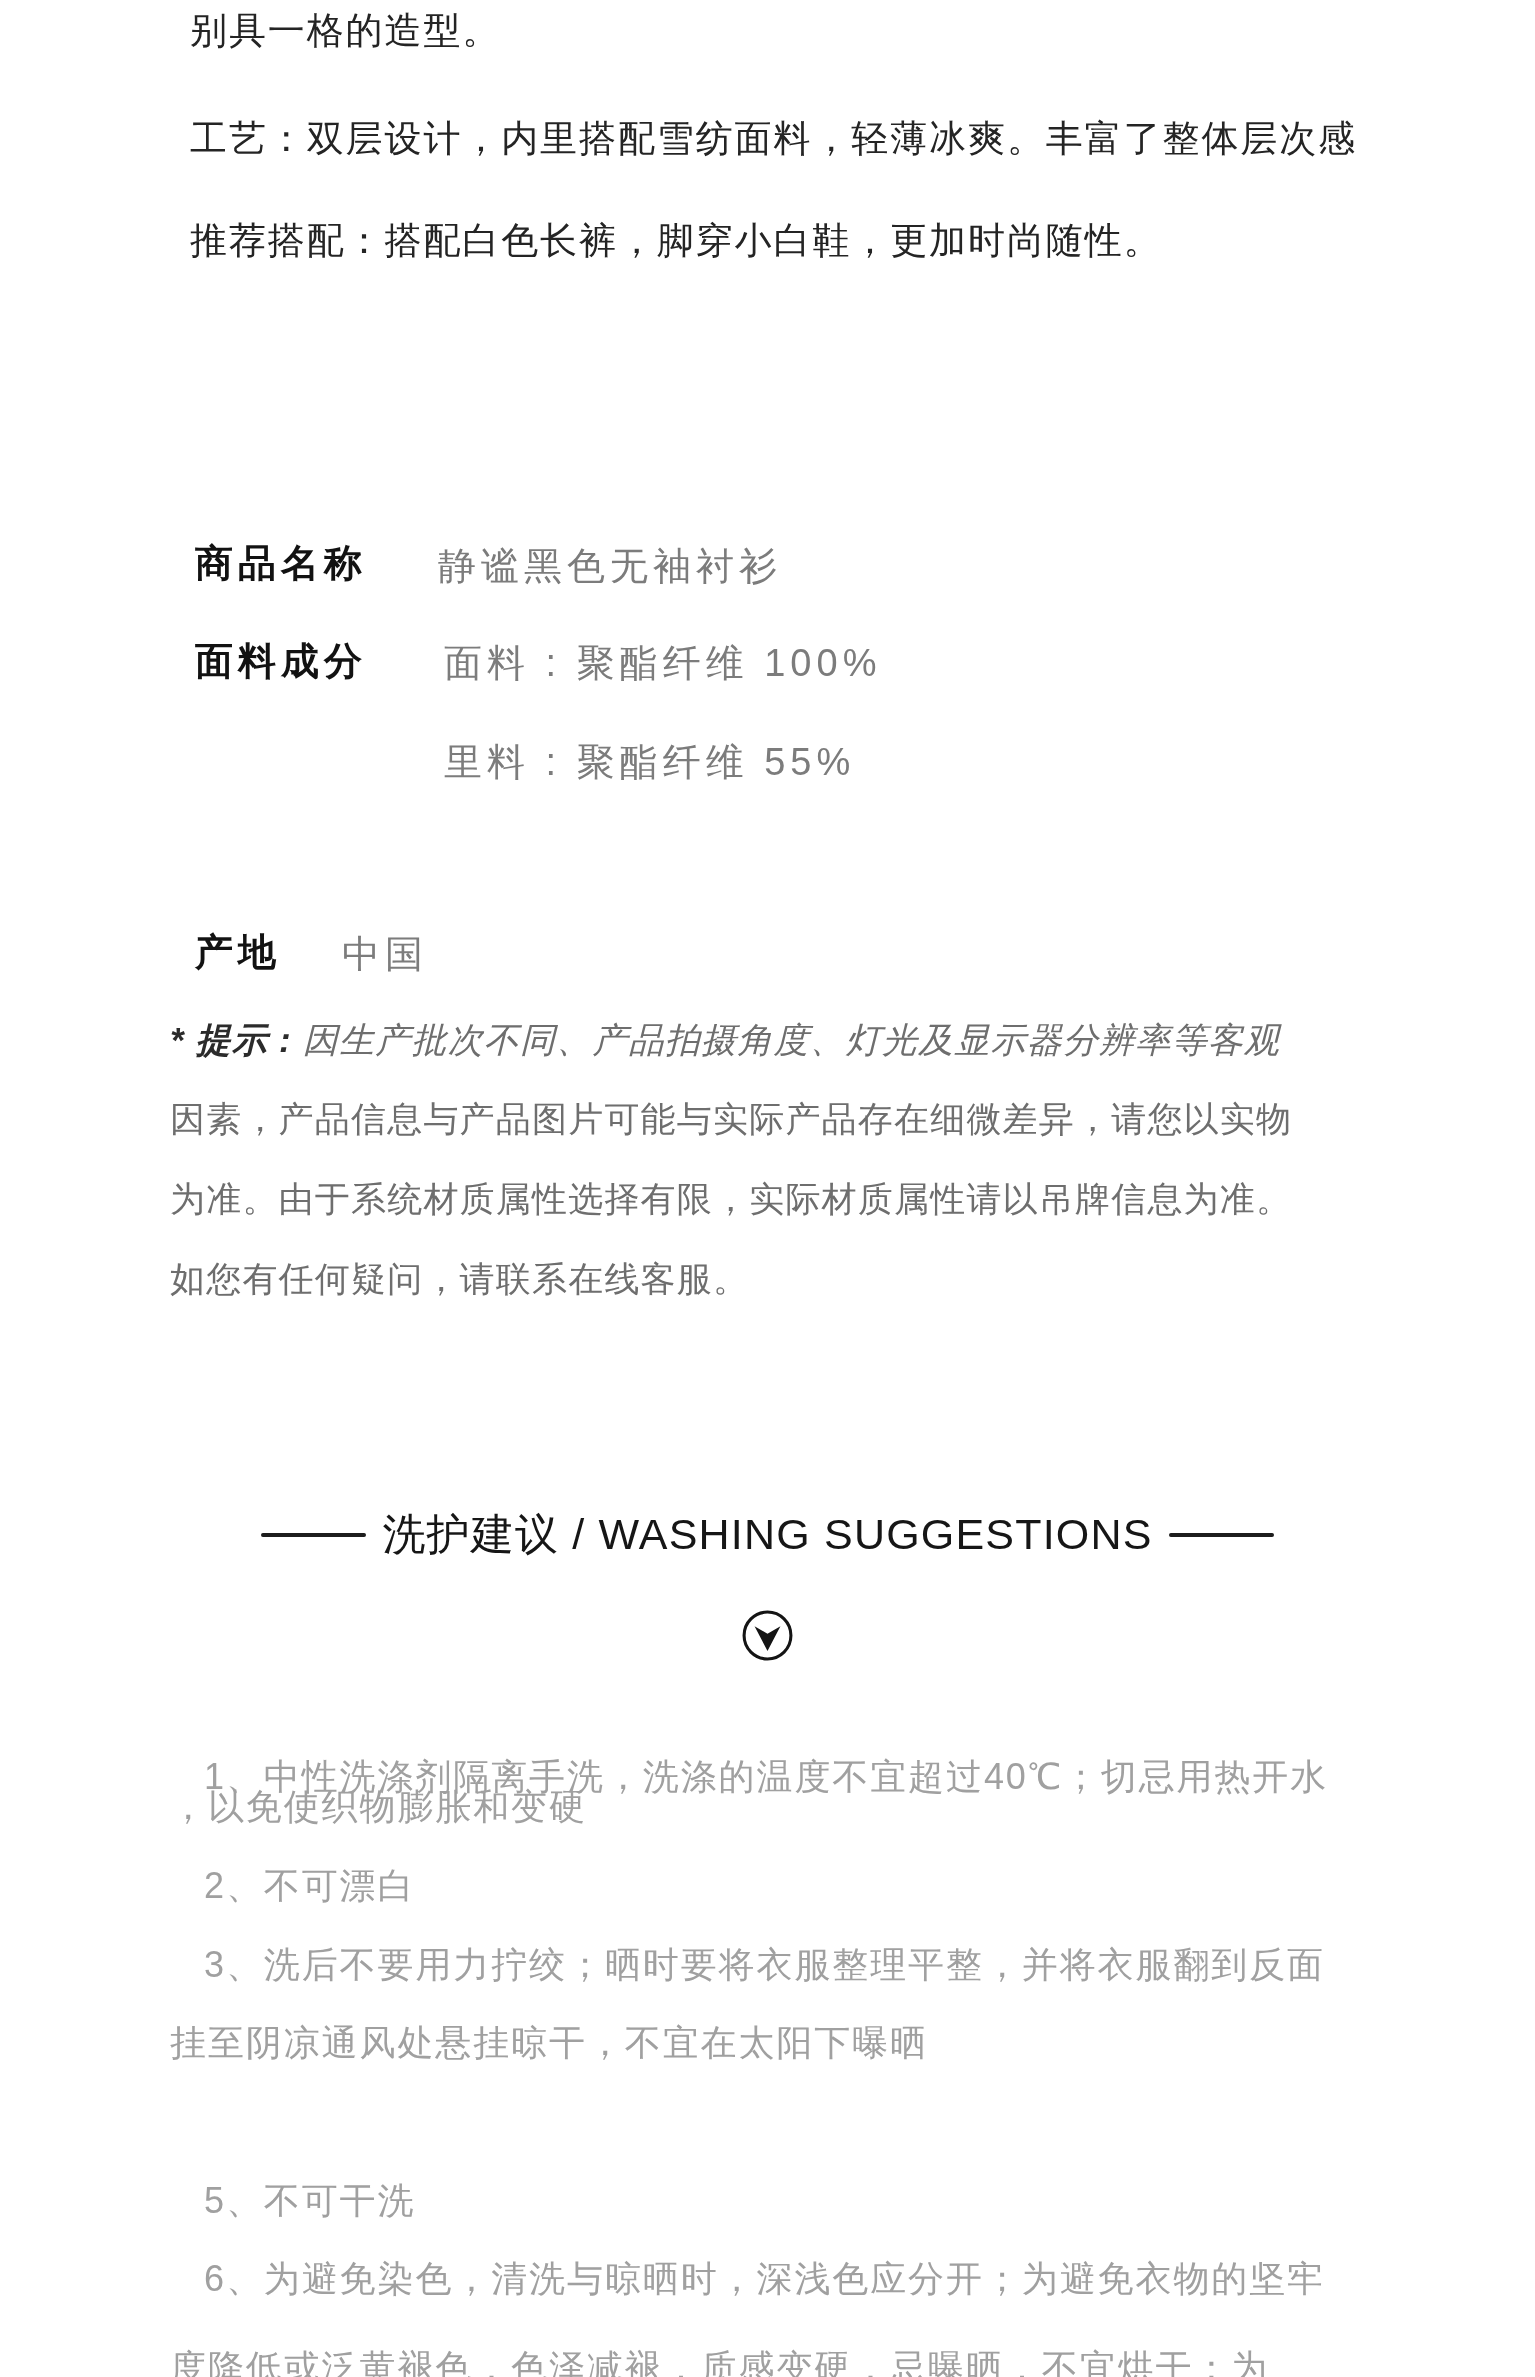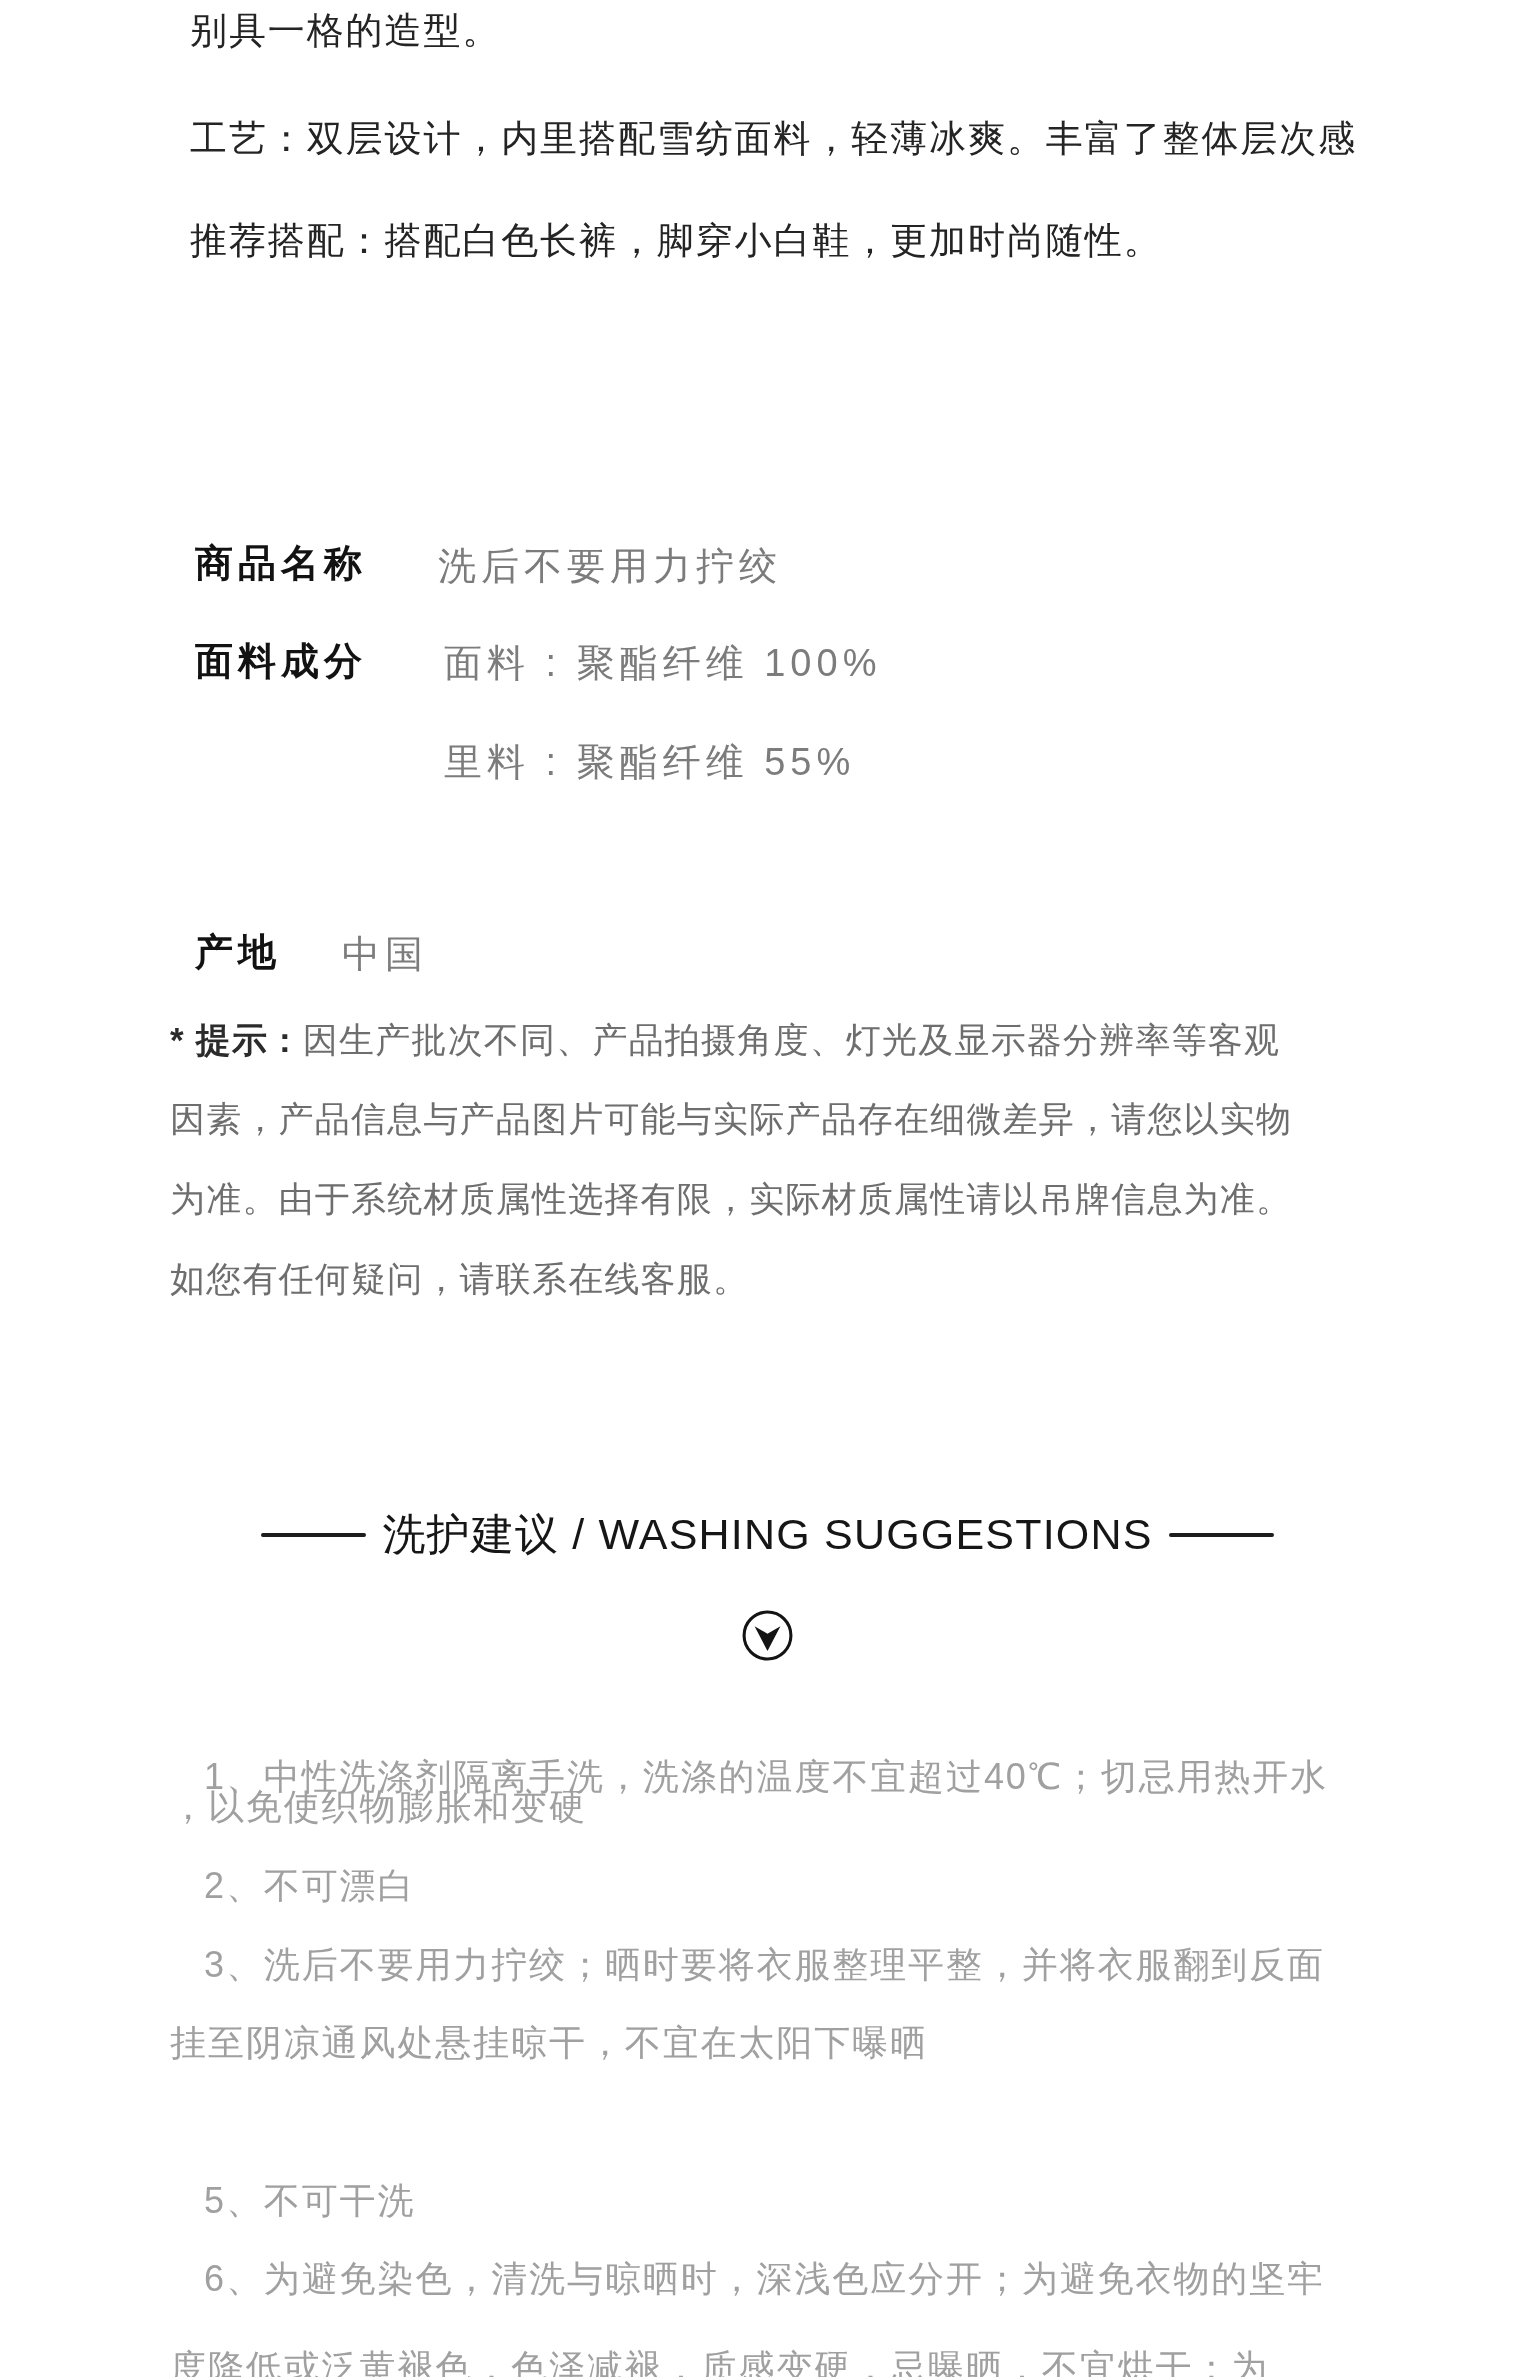--- a/index.html
+++ b/index.html
@@ -31,31 +31,31 @@
 </head>
 <body>
 
 <div class="page">
 
   <div class="abs desc" style="top:10px;left:190px;text-align:right;">别具一格的造型。</div>
   <div class="abs desc" style="top:118px;left:190px;">工艺：双层设计，内里搭配雪纺面料，轻薄冰爽。丰富了整体层次感</div>
   <div class="abs desc" style="top:220px;left:190px;">推荐搭配：搭配白色长裤，脚穿小白鞋，更加时尚随性。</div>
 
   <span class="abs spec-label" style="top:538px;left:195px;">商品名称</span>
-  <span class="abs spec-value" style="top:541px;left:438px;">洗后不要用力拧绞</span>
+  <span class="abs spec-value" style="top:541px;left:438px;">静谧黑色无袖衬衫</span>
 
   <span class="abs spec-label" style="top:636px;left:195px;">面料成分</span>
   <span class="abs spec-value" style="top:638px;left:444px;">面料 : 聚酯纤维 100%</span>
 
   <span class="abs spec-value" style="top:737px;left:444px;">里料 : 聚酯纤维 55%</span>
 
   <span class="abs spec-label" style="top:927px;left:195px;">产地</span>
   <span class="abs spec-value" style="top:929px;left:342px;">中国</span>
 
-  <div class="abs notice-line" style="top:1017px;left:170px;">
+  <div class="abs notice-line" style="top:1017px;left:170px;font-style:italic;">
     <span class="notice-prefix">* 提示 : </span><span>因生产批次不同、产品拍摄角度、灯光及显示器分辨率等客观</span>
   </div>
   <div class="abs notice-line" style="top:1096px;left:170px;">因素，产品信息与产品图片可能与实际产品存在细微差异，请您以实物</div>
   <div class="abs notice-line" style="top:1176px;left:170px;">为准。由于系统材质属性选择有限，实际材质属性请以吊牌信息为准。</div>
   <div class="abs notice-line" style="top:1256px;left:170px;">如您有任何疑问，请联系在线客服。</div>
 
   <div class="wash-header">
     <span class="dash"></span>
     <h2 class="wash-title">洗护建议 / WASHING SUGGESTIONS</h2>
     <span class="dash"></span>

